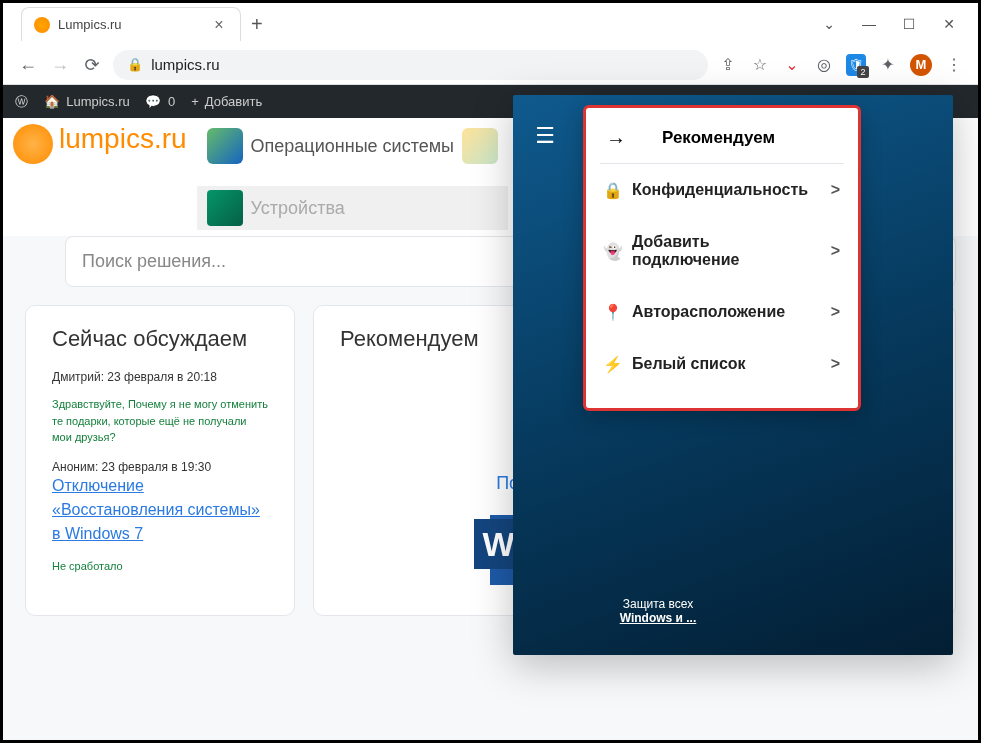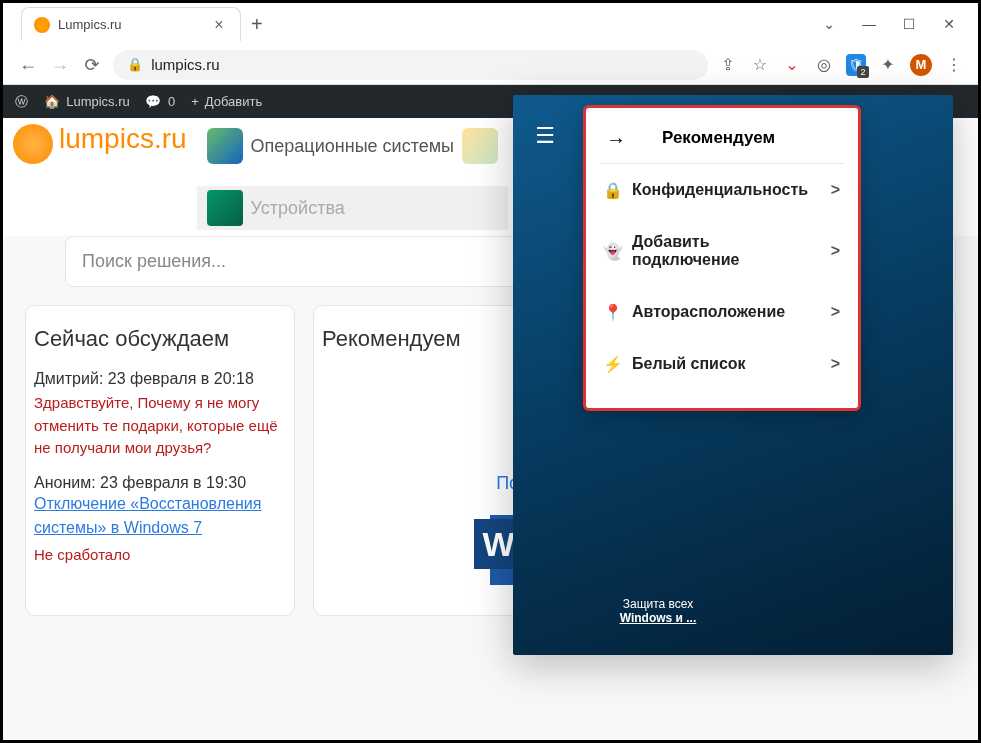--- a/index.html
+++ b/index.html
@@ -33,27 +33,27 @@
 .logo-txt { font-size:28px; color:#ff8c00; line-height:1.05; max-width:130px; word-break:break-all; }
 .navblock { display:flex; flex-direction:column; gap:18px; }
 .navitem { display:flex; align-items:center; gap:8px; padding:4px 10px; font-size:18px; color:#555; }
 .navitem.active { background:#f0f0f0; color:#aaa; }
 .nico { width:36px; height:36px; border-radius:6px; background:#eee; }
 .nico.blue { background:linear-gradient(135deg,#66bb6a,#1565c0); }
 .nico.green { background:linear-gradient(135deg,#059669,#065f46); border-radius:4px; }
 .searchwrap { margin:0 22px 18px 22px;padding-left:40px; }
 .searchbox { background:#fff; border:1px solid #e3e6ea; border-radius:8px; padding:14px 16px; color:#888; font-size:18px; }
 .cols { display:flex; gap:18px; padding:0 22px; }
-.card { background:#fff; border:1px solid #e3e6ea; border-radius:10px; padding:20px 8px; }
+.card { background:#fff; border:1px solid #e3e6ea; border-radius:10px; padding:20px 26px; }
 .card-left { width:270px; }
 .card-right { flex:1; }
 .card h2 { font-size:22px; font-weight:400; color:#333; margin-bottom:18px; }
-.comment .who { font-size:16px; color:#333; margin-top:14px; }
+.comment .who { font-size:12px; color:#333; margin-top:14px; }
 .comment a { color:#2a7ae2; text-decoration:underline; font-size:16px; display:inline-block; line-height:1.5; }
-.comment .body { color:#b91c1c; font-size:15px; margin-top:4px; line-height:1.5; }
+.comment .body { color:#15803d; font-size:11px; margin-top:12px; line-height:1.5; }
 .rec { text-align:center; }
 .rec-icon { margin:18px auto 10px; width:110px; height:90px; border:5px solid #000; border-radius:10px; display:flex; align-items:center; justify-content:center; font-size:42px; font-weight:bold; background:#fff; font-style:italic; position:relative; }
 .rec-icon::before { content:'≡'; position:absolute; left:12px; font-style:normal; font-size:28px; }
 .rec-title { color:#2a7ae2; font-size:18px; line-height:1.5; }
 .bottomrow { display:flex; gap:80px; margin-top:18px; justify-content:center; }
 .word-icon { width:120px; height:70px; background:#1e5aa8; position:relative; }
 .word-icon::before { content:'W'; position:absolute; left:-16px; top:4px; width:50px; height:50px; background:#14457e; color:#fff; font-size:34px; font-weight:bold; display:flex; align-items:center; justify-content:center; }
 .adv-icon { width:90px; height:80px; position:relative; }
 .adv-icon::before { content:''; position:absolute; left:0; right:0; bottom:0; top:14px; background:linear-gradient(180deg,#4ab5ff 0%,#0a4494 100%); clip-path:polygon(50% 0%,100% 100%,0% 100%); }
 .popup { position:absolute; top:92px; left:510px; width:440px; height:560px; background:linear-gradient(160deg,#0f5a8e 0%,#063a5e 50%,#031e33 100%); display:flex; border-radius:2px; box-shadow:0 10px 40px rgba(0,0,0,0.25); }

